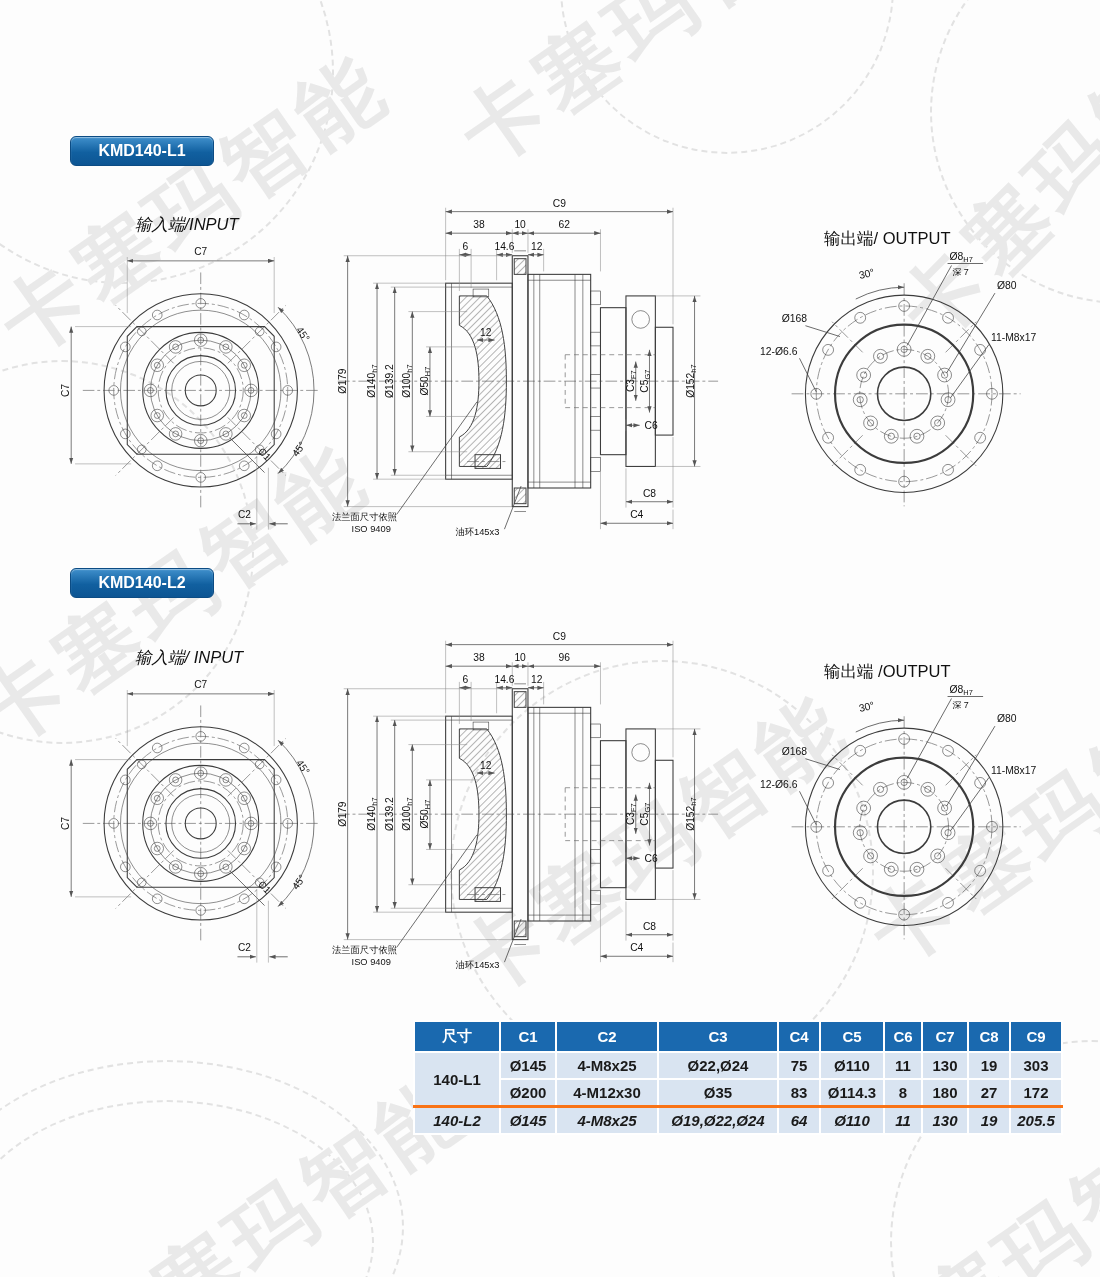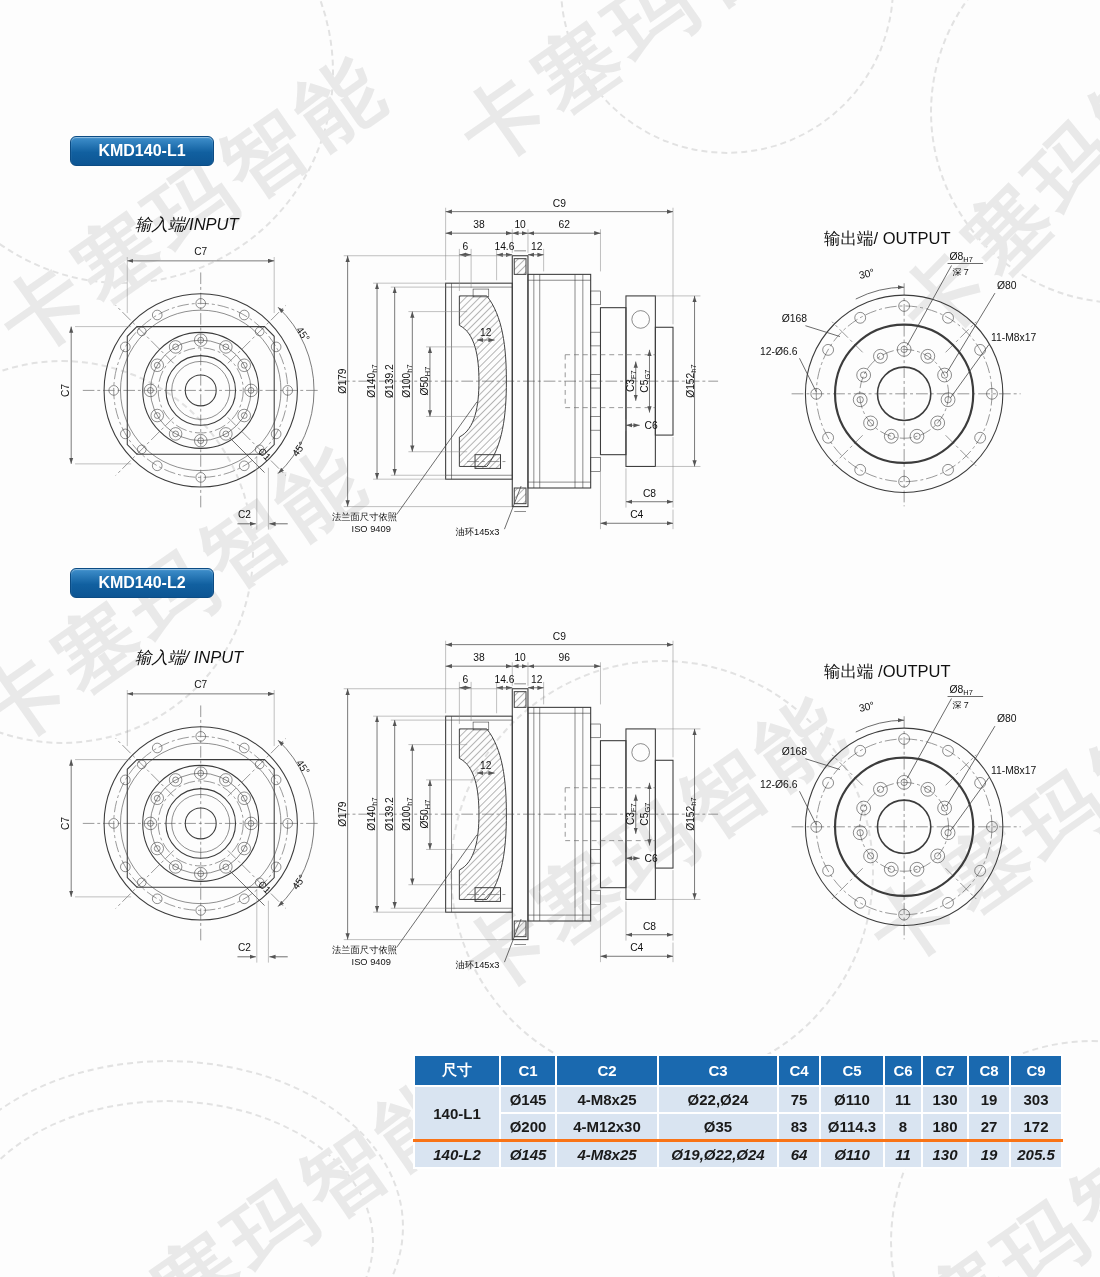--- a/index.html
+++ b/index.html
@@ -34,21 +34,21 @@
   svg .dim{stroke:#555;stroke-width:0.8;fill:none;
            marker-start:url(#arr);marker-end:url(#arr);}
   svg .ldr{stroke:#444;stroke-width:0.8;fill:none;}
   svg .tl{font-size:10.5px;fill:#111;}
   svg .tm{text-anchor:middle;}
   svg .te{text-anchor:end;}
   svg .sub{font-size:7.5px;}
   svg .hatchf{fill:url(#hatch);stroke:#3c3c3c;stroke-width:1;}
   
   .dim-table{position:absolute;left:413px;top:1020px;border-collapse:collapse;z-index:1;
-             font-size:15px;margin-top:34px;}
+             font-size:15px;}
   .dim-table th{background:#1a69af;color:#fff;font-weight:700;padding:5px 4px;
                 border:2px solid #fff;}
   .dim-table td{background:#d9e4f1;color:#1a1a1a;font-weight:600;text-align:center;
                 padding:4px 5px;border:2px solid #fff;}
   .dim-table tr.sep td{border-top:3px solid #f97316;font-style:italic;}
   .notes{position:absolute;left:410px;top:1142px;z-index:1;font-size:14.5px;color:#222;
          line-height:1.5;}
 </style>
 </head>
 <body>

